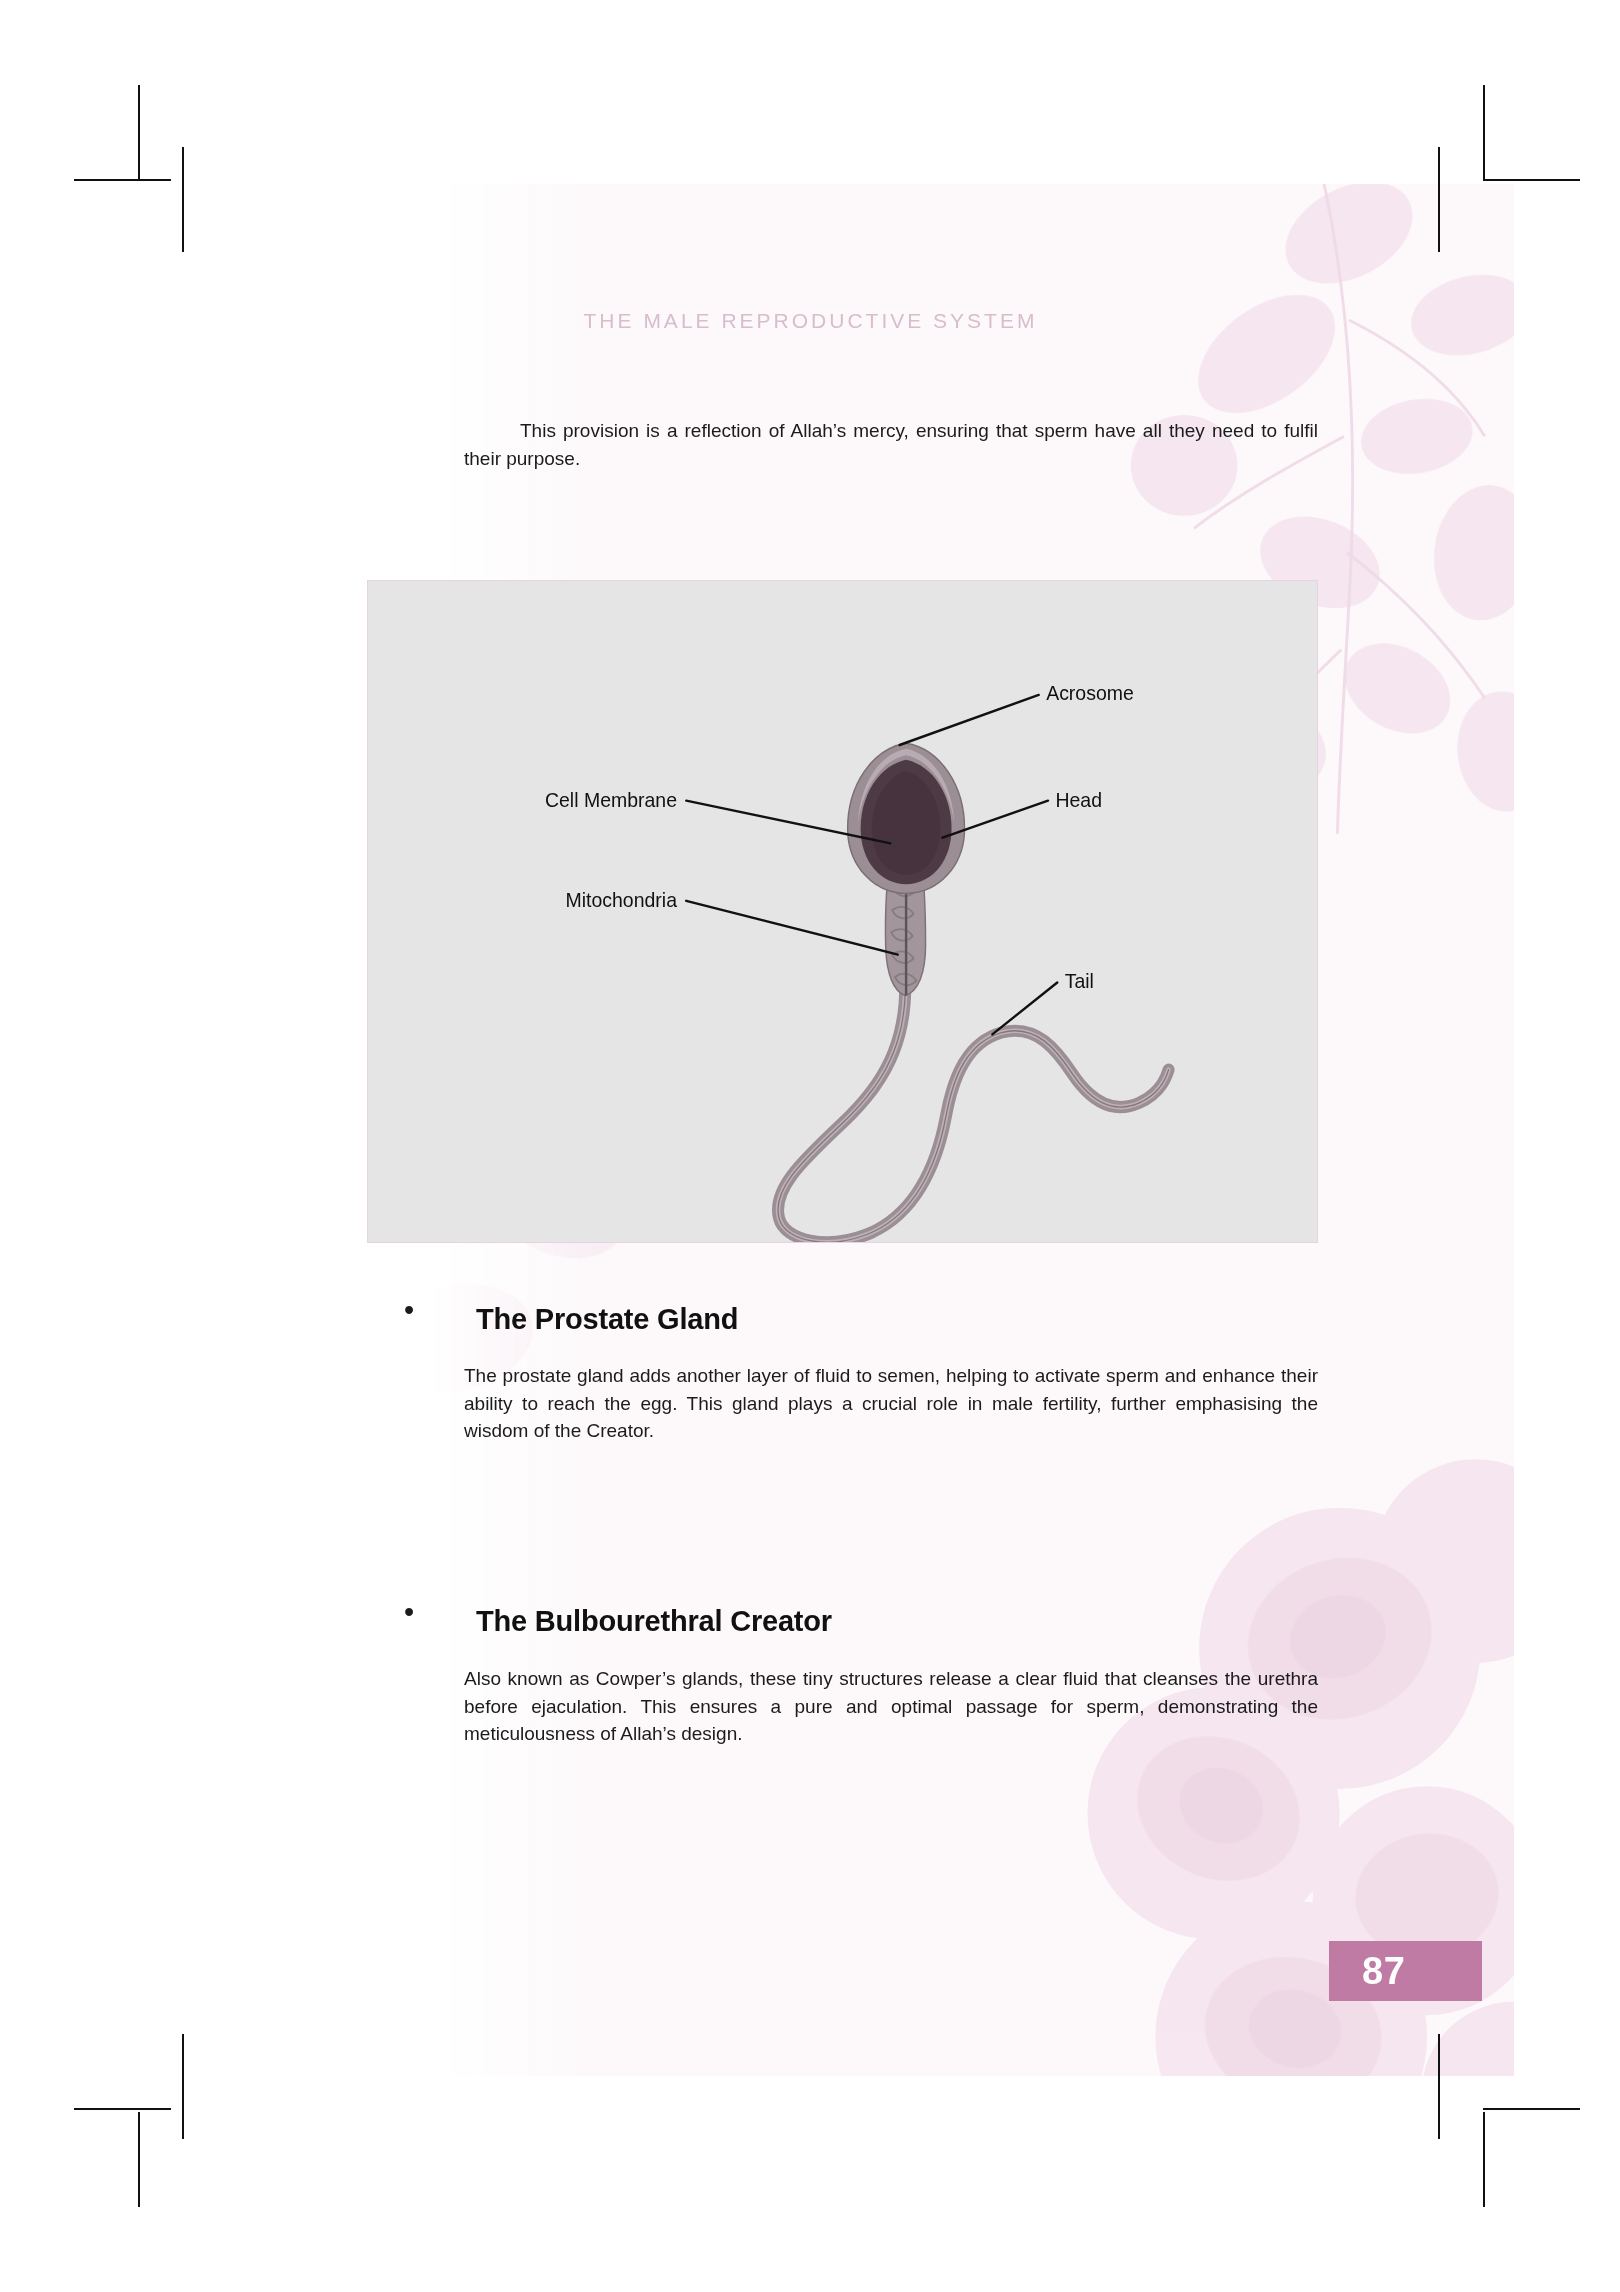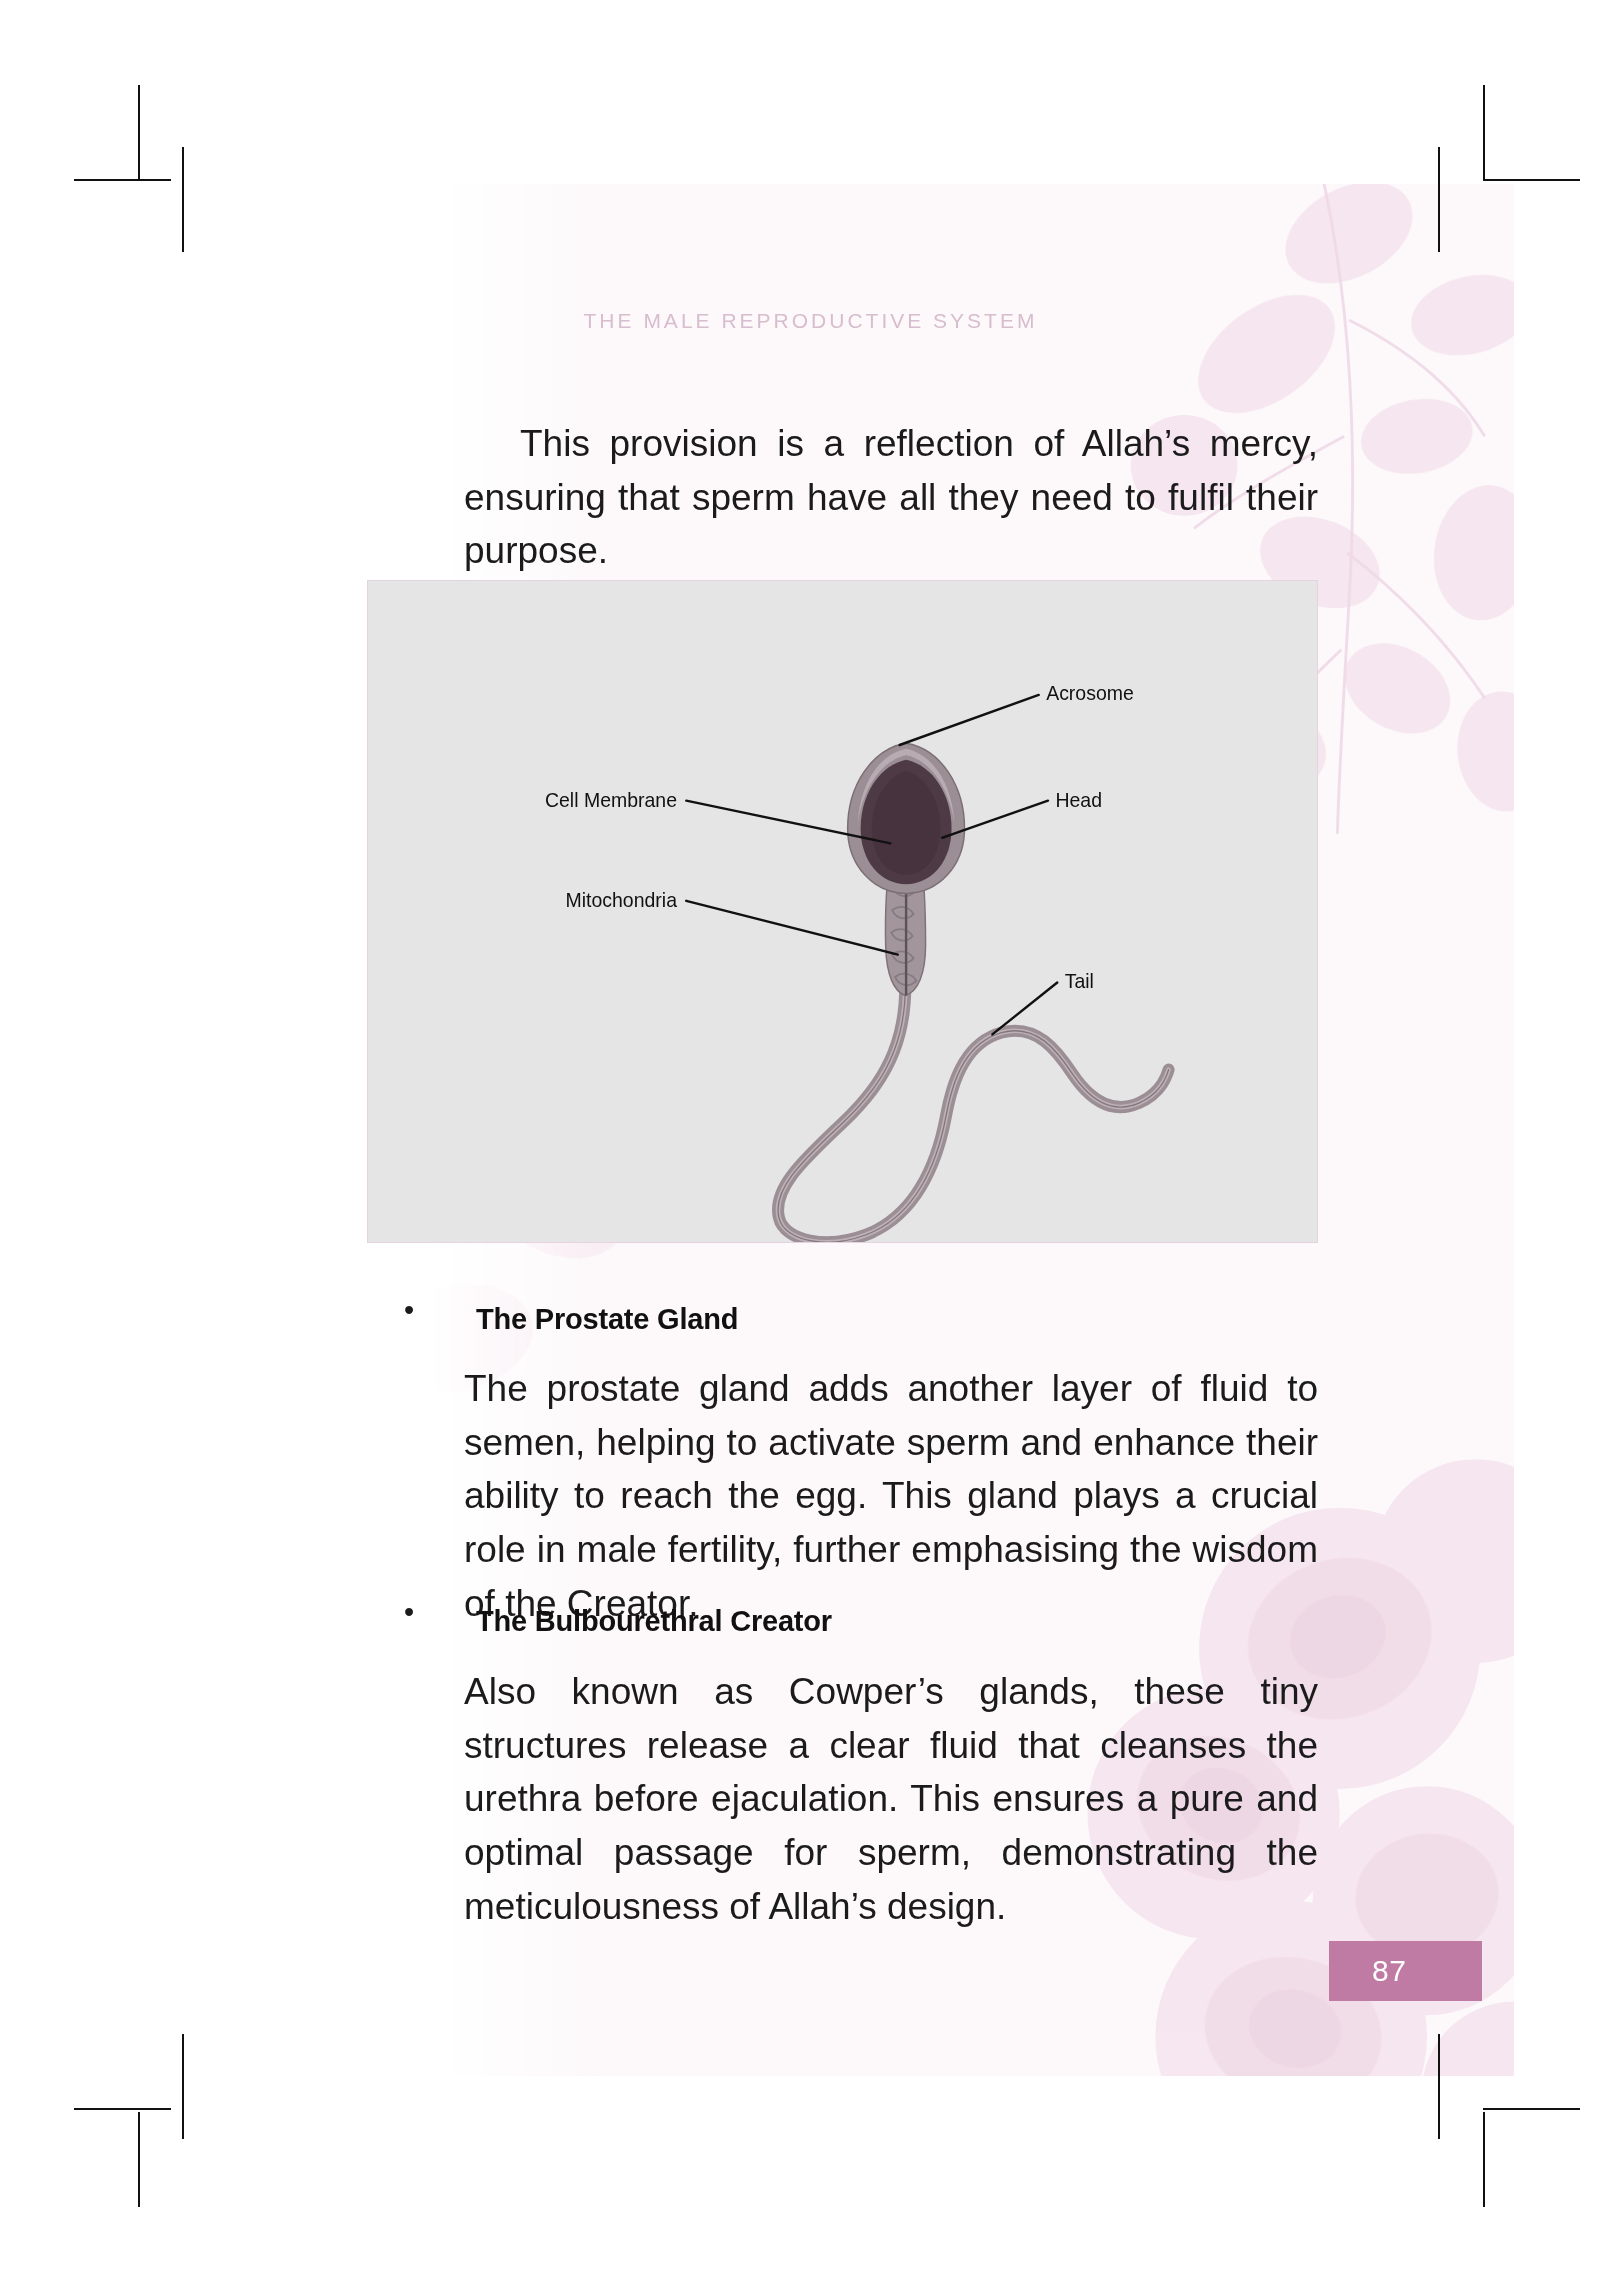--- a/index.html
+++ b/index.html
@@ -62,21 +62,21 @@
 
   
   .col {
     position: absolute;
     left: 464px;
     width: 854px;
   }
 
   p.body {
     margin: 0;
-    font-size: 37px;
+    font-size: 19px;
     line-height: 1.45;
     color: #1b1b1b;
     text-align: justify;
     font-weight: 400;
   }
   p.body.lead { text-indent: 56px; }
 
   .bullet-row {
     position: relative;
     display: flex;
@@ -121,25 +121,25 @@
 
   
   .page-badge {
     position: absolute;
     left: 1329px;
     top: 1941px;
     width: 153px;
     height: 60px;
     background: #bf7ba3;
     color: #ffffff;
-    font-size: 30px;
-    font-weight: 400;
+    font-size: 38px;
+    font-weight: 700;
     display: flex;
     align-items: center;
-    padding-left: 43px;
+    padding-left: 33px;
     box-sizing: border-box;
     letter-spacing: 0.5px;
   }
 </style>
 </head>
 <body>
 
 <div id="page">
 
   <div class="sheet">

